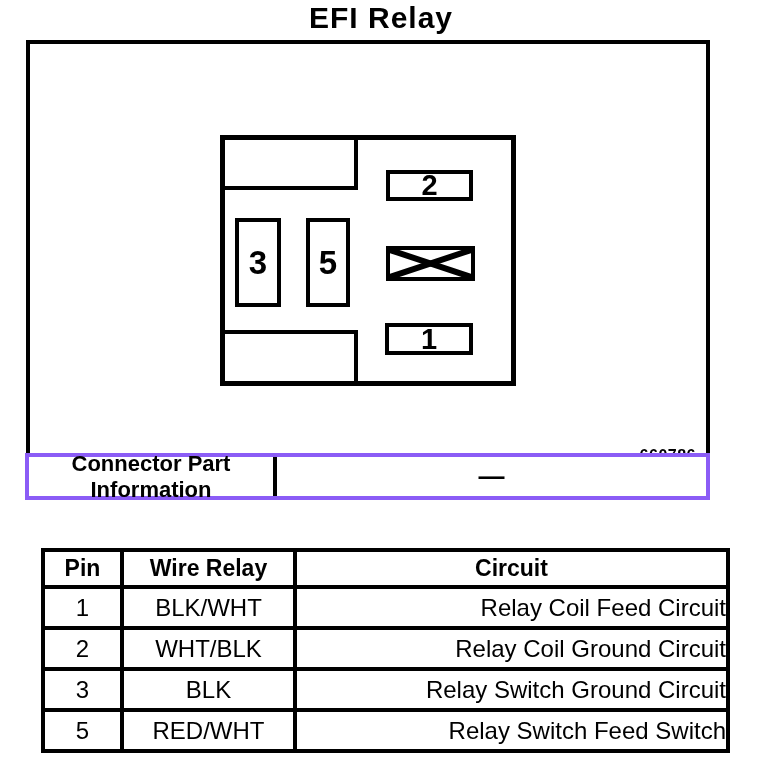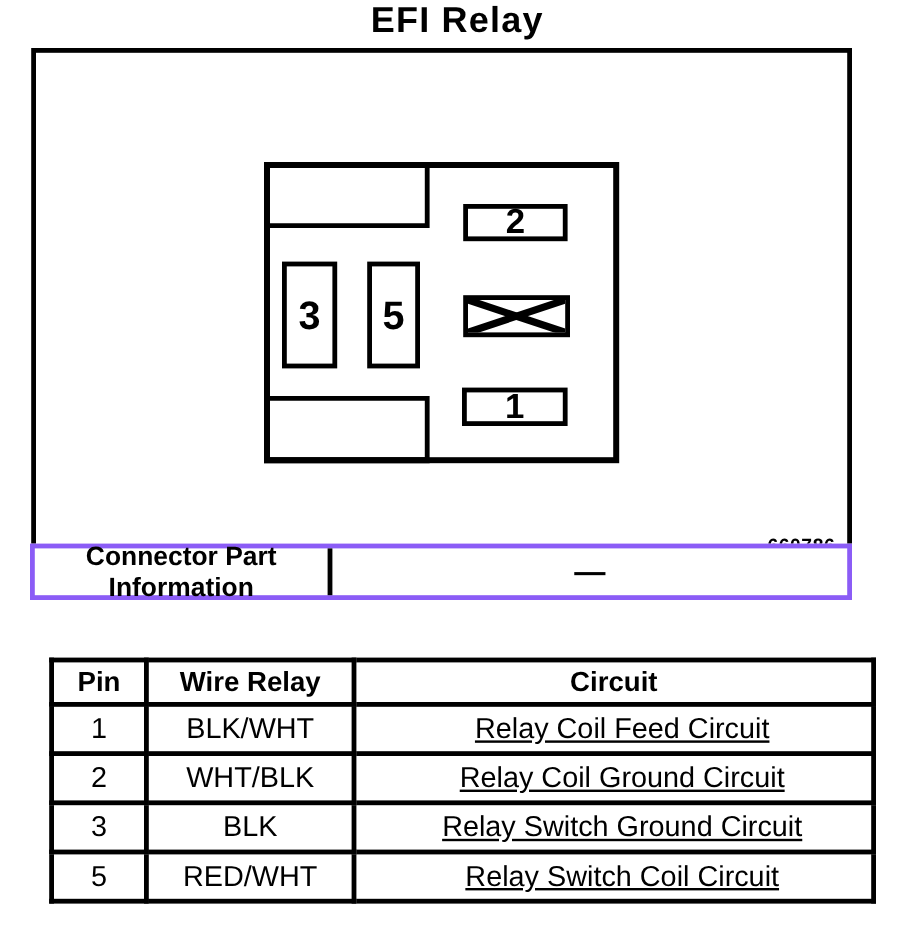--- a/index.html
+++ b/index.html
@@ -66,21 +66,21 @@
   }
   .pin-table th, .pin-table td {
     border: 4px solid #000; overflow: hidden; white-space: nowrap;
   }
   .pin-table th { height: 37px; font-weight: bold; font-size: 23px; text-align: center; }
   .pin-table td { height: 41px; font-size: 24px; }
   .col-pin  { width: 79px; }
   .col-wire { width: 173px; }
   .col-func { width: 433px; }
   td.cell-pin, td.cell-wire { text-align: center; }
-  td.cell-func { text-align: center; padding-left: 14px; text-decoration: underline; }
+  td.cell-func { text-align: right; padding-left: 14px; }
 </style>
 </head>
 <body>
 
 <div class="page">
 
   <div class="title">EFI Relay</div>
 
   <div class="diagram-box">
     <div class="connector-outline"></div>
@@ -143,18 +143,18 @@
         <td class="cell-func">Relay Coil Ground Circuit</td>
       </tr>
       <tr>
         <td class="cell-pin">3</td>
         <td class="cell-wire">BLK</td>
         <td class="cell-func">Relay Switch Ground Circuit</td>
       </tr>
       <tr>
         <td class="cell-pin">5</td>
         <td class="cell-wire">RED/WHT</td>
-        <td class="cell-func">Relay Switch Coil Circuit</td>
+        <td class="cell-func">Relay Switch Feed Switch</td>
       </tr>
     </tbody>
   </table>
 
 </div>
 
 </body></html>

